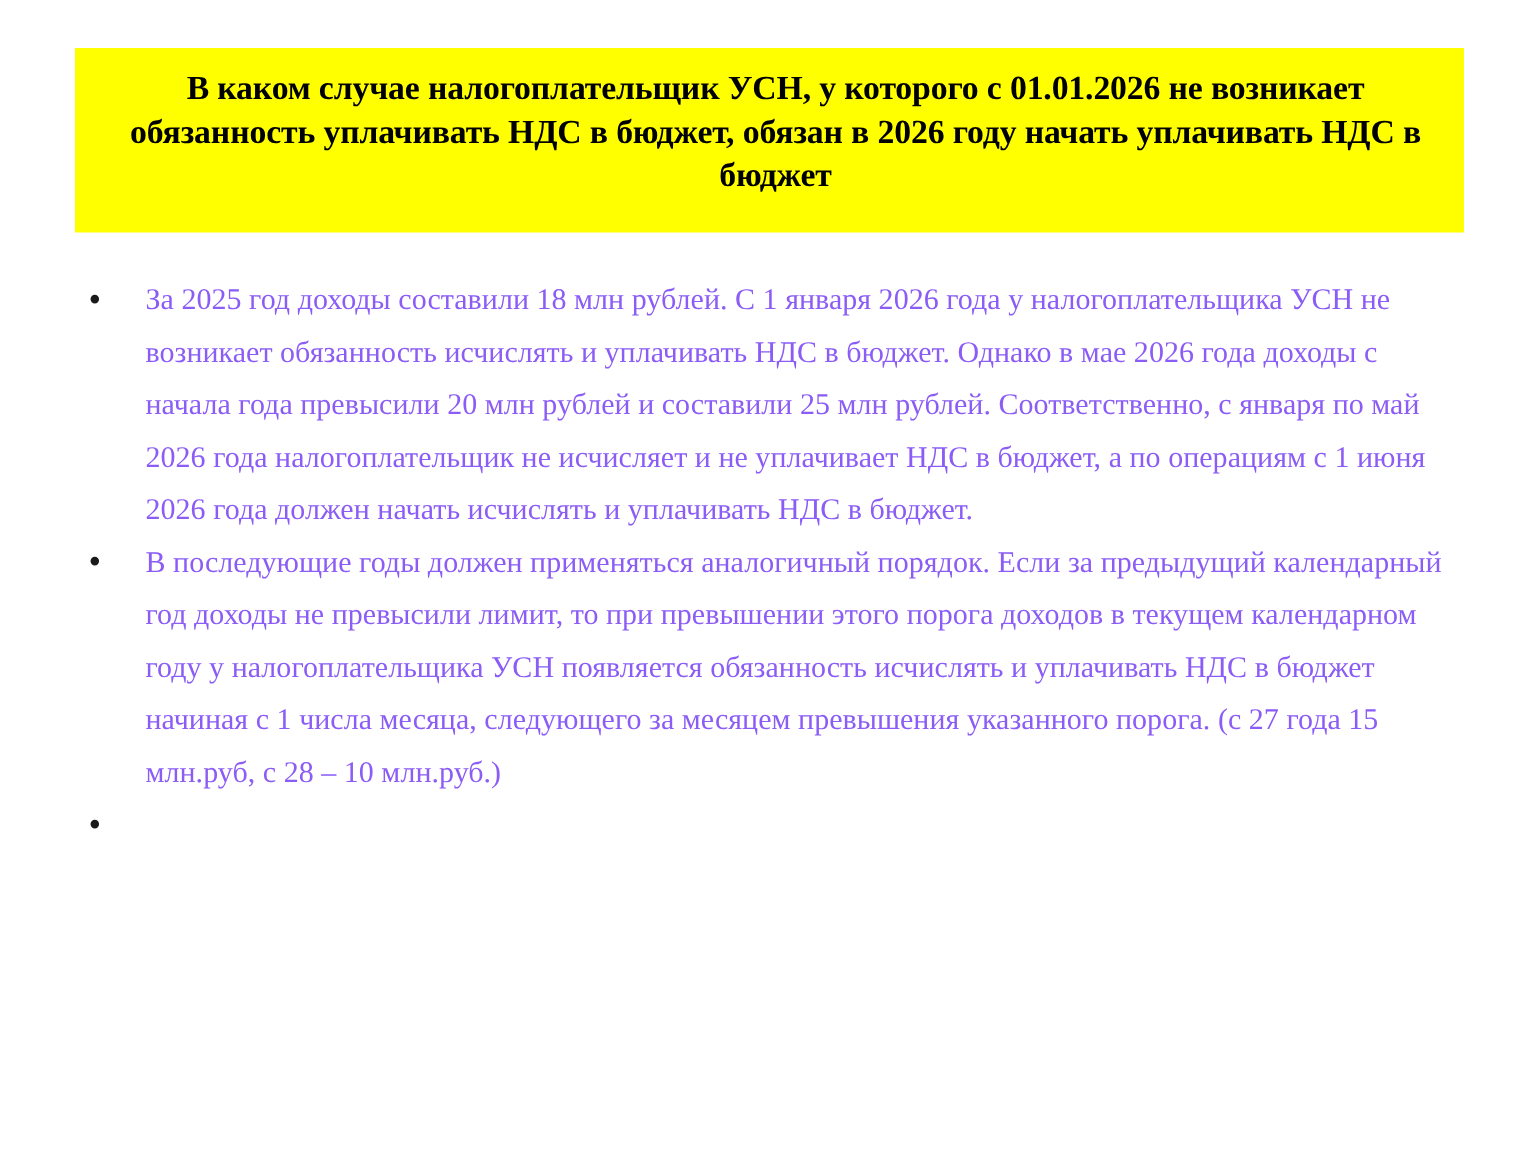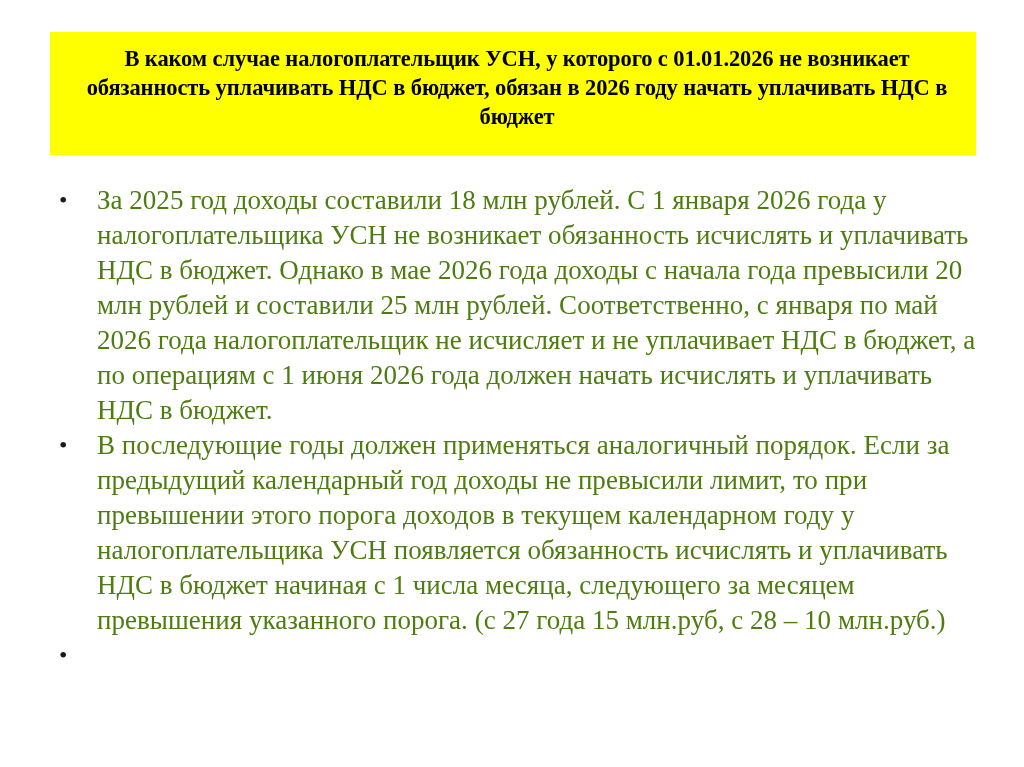--- a/index.html
+++ b/index.html
@@ -74,23 +74,23 @@
     top: 0;
     width: 14px;
     font-size: 24px;
     line-height: 35px;
     color: #1a1a1a;
     text-align: left;
   }
 
   .bullet-text {
     font-family: "Liberation Serif", "DejaVu Serif", serif;
-    font-size: 27px;
+    font-size: 20px;
     line-height: 35px;
-    color: #4d7c0f;
+    color: #8b5cf6;
     text-align: right;
     white-space: pre-line;
     letter-spacing: 0.02px;
   }
 </style>
 </head>
 <body>
 
 <div class="slide">
 

